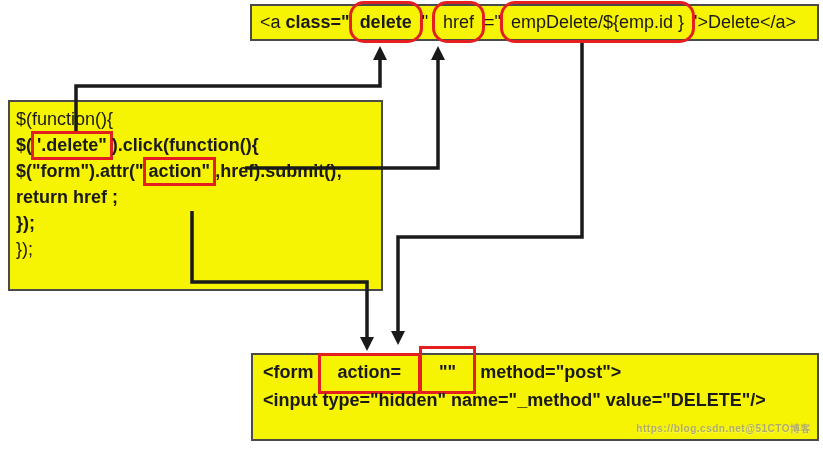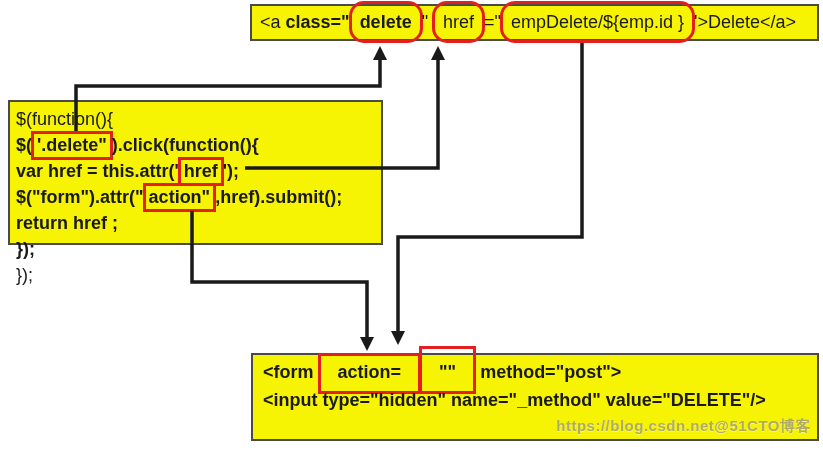--- a/index.html
+++ b/index.html
@@ -6,53 +6,52 @@
   *{box-sizing:border-box;}
   .canvas{
     position:relative;width:823px;height:452px;background:#ffffff;
     font-family:"Liberation Sans",sans-serif;overflow:hidden;
   }
   .codebox{
     position:absolute;background:var(--box_fill);border:2px solid var(--box_border);
     color:var(--text);white-space:nowrap;font-size:18px;z-index:1;overflow:visible;
   }
   .top-box{left:250px;top:4px;width:569px;height:37px;line-height:33px;padding-left:8px;}
-  .left-box{left:8px;top:100px;width:375px;height:145px;padding:4px 0 0 6px;}
+  .left-box{left:8px;top:100px;width:375px;height:191px;padding:4px 0 0 6px;}
   .left-box .code-line{line-height:26px;height:26px;}
   .bottom-box{left:251px;top:353px;width:568px;height:88px;padding:3px 0 0 10px;}
   .bottom-box .code-line{line-height:28px;height:28px;}
   .code-line{font-weight:normal;}
   span.b{font-weight:bold;}
   span.red{border:3px solid var(--highlight);padding:2px 3px;margin:0 -1px;}
   .top-box span.red{padding:8px 8px;border-radius:15px;}
   .left-box span.red{padding:1px 3px 2px;}
   .bottom-box span.red{padding:6px 17px 9px;}
   .bottom-box span.red.tall{padding-top:13px;}
   .arrows{position:absolute;left:0;top:0;z-index:2;pointer-events:none;}
   .arrows polyline{fill:none;stroke:var(--arrow);stroke-width:3.5;}
   .arrows polygon{fill:var(--arrow);stroke:none;}
   .watermark{
-    position:absolute;right:6px;bottom:3px;font-size:15px;font-weight:bold;
+    position:absolute;right:6px;bottom:3px;font-size:10px;font-weight:bold;
     color:var(--watermark);opacity:.75;letter-spacing:.5px;
     text-shadow:0 1px 1px rgba(255,255,255,.6);
   }
 </style>
 </head>
 <body>
 
 <div class="canvas">
 
   <div class="codebox top-box">
       <div class="code-line"><span class="">&lt;a </span><span class="b ">class="</span><span class="b red ">delete</span><span class="">" </span><span class="red ">href</span><span class="">="</span><span class="red ">empDelete/${emp.id }</span><span class="">'&gt;Delete&lt;/a&gt;</span></div>
     </div>
 
   <div class="codebox left-box">
       <div class="code-line"><span class="">$(function(){</span></div>
       <div class="code-line"><span class="b ">$(</span><span class="b red ">'.delete"</span><span class="b ">).click(function(){</span></div>
-      <div class="code-line"><span class="b ">var href = this.attr('</span><span class="b red ">href</span><span class="b ">');</span></div>
       <div class="code-line"><span class="b ">$("form").attr("</span><span class="b red ">action"</span><span class="b ">,href).submit();</span></div>
       <div class="code-line"><span class="b ">return href ;</span></div>
       <div class="code-line"><span class="b ">});</span></div>
       <div class="code-line"><span class="">});</span></div>
     </div>
 
   <div class="codebox bottom-box">
     <div class="watermark">https://blog.csdn.net@51CTO博客</div>
   <div class="code-line"><span class="b ">&lt;form </span><span class="b red ">action=</span><span class="b red tall">""</span><span class="b "> method="post"&gt;</span></div>
       <div class="code-line"><span class="b ">&lt;input type="hidden" name="_method" value="DELETE"/&gt;</span></div>

